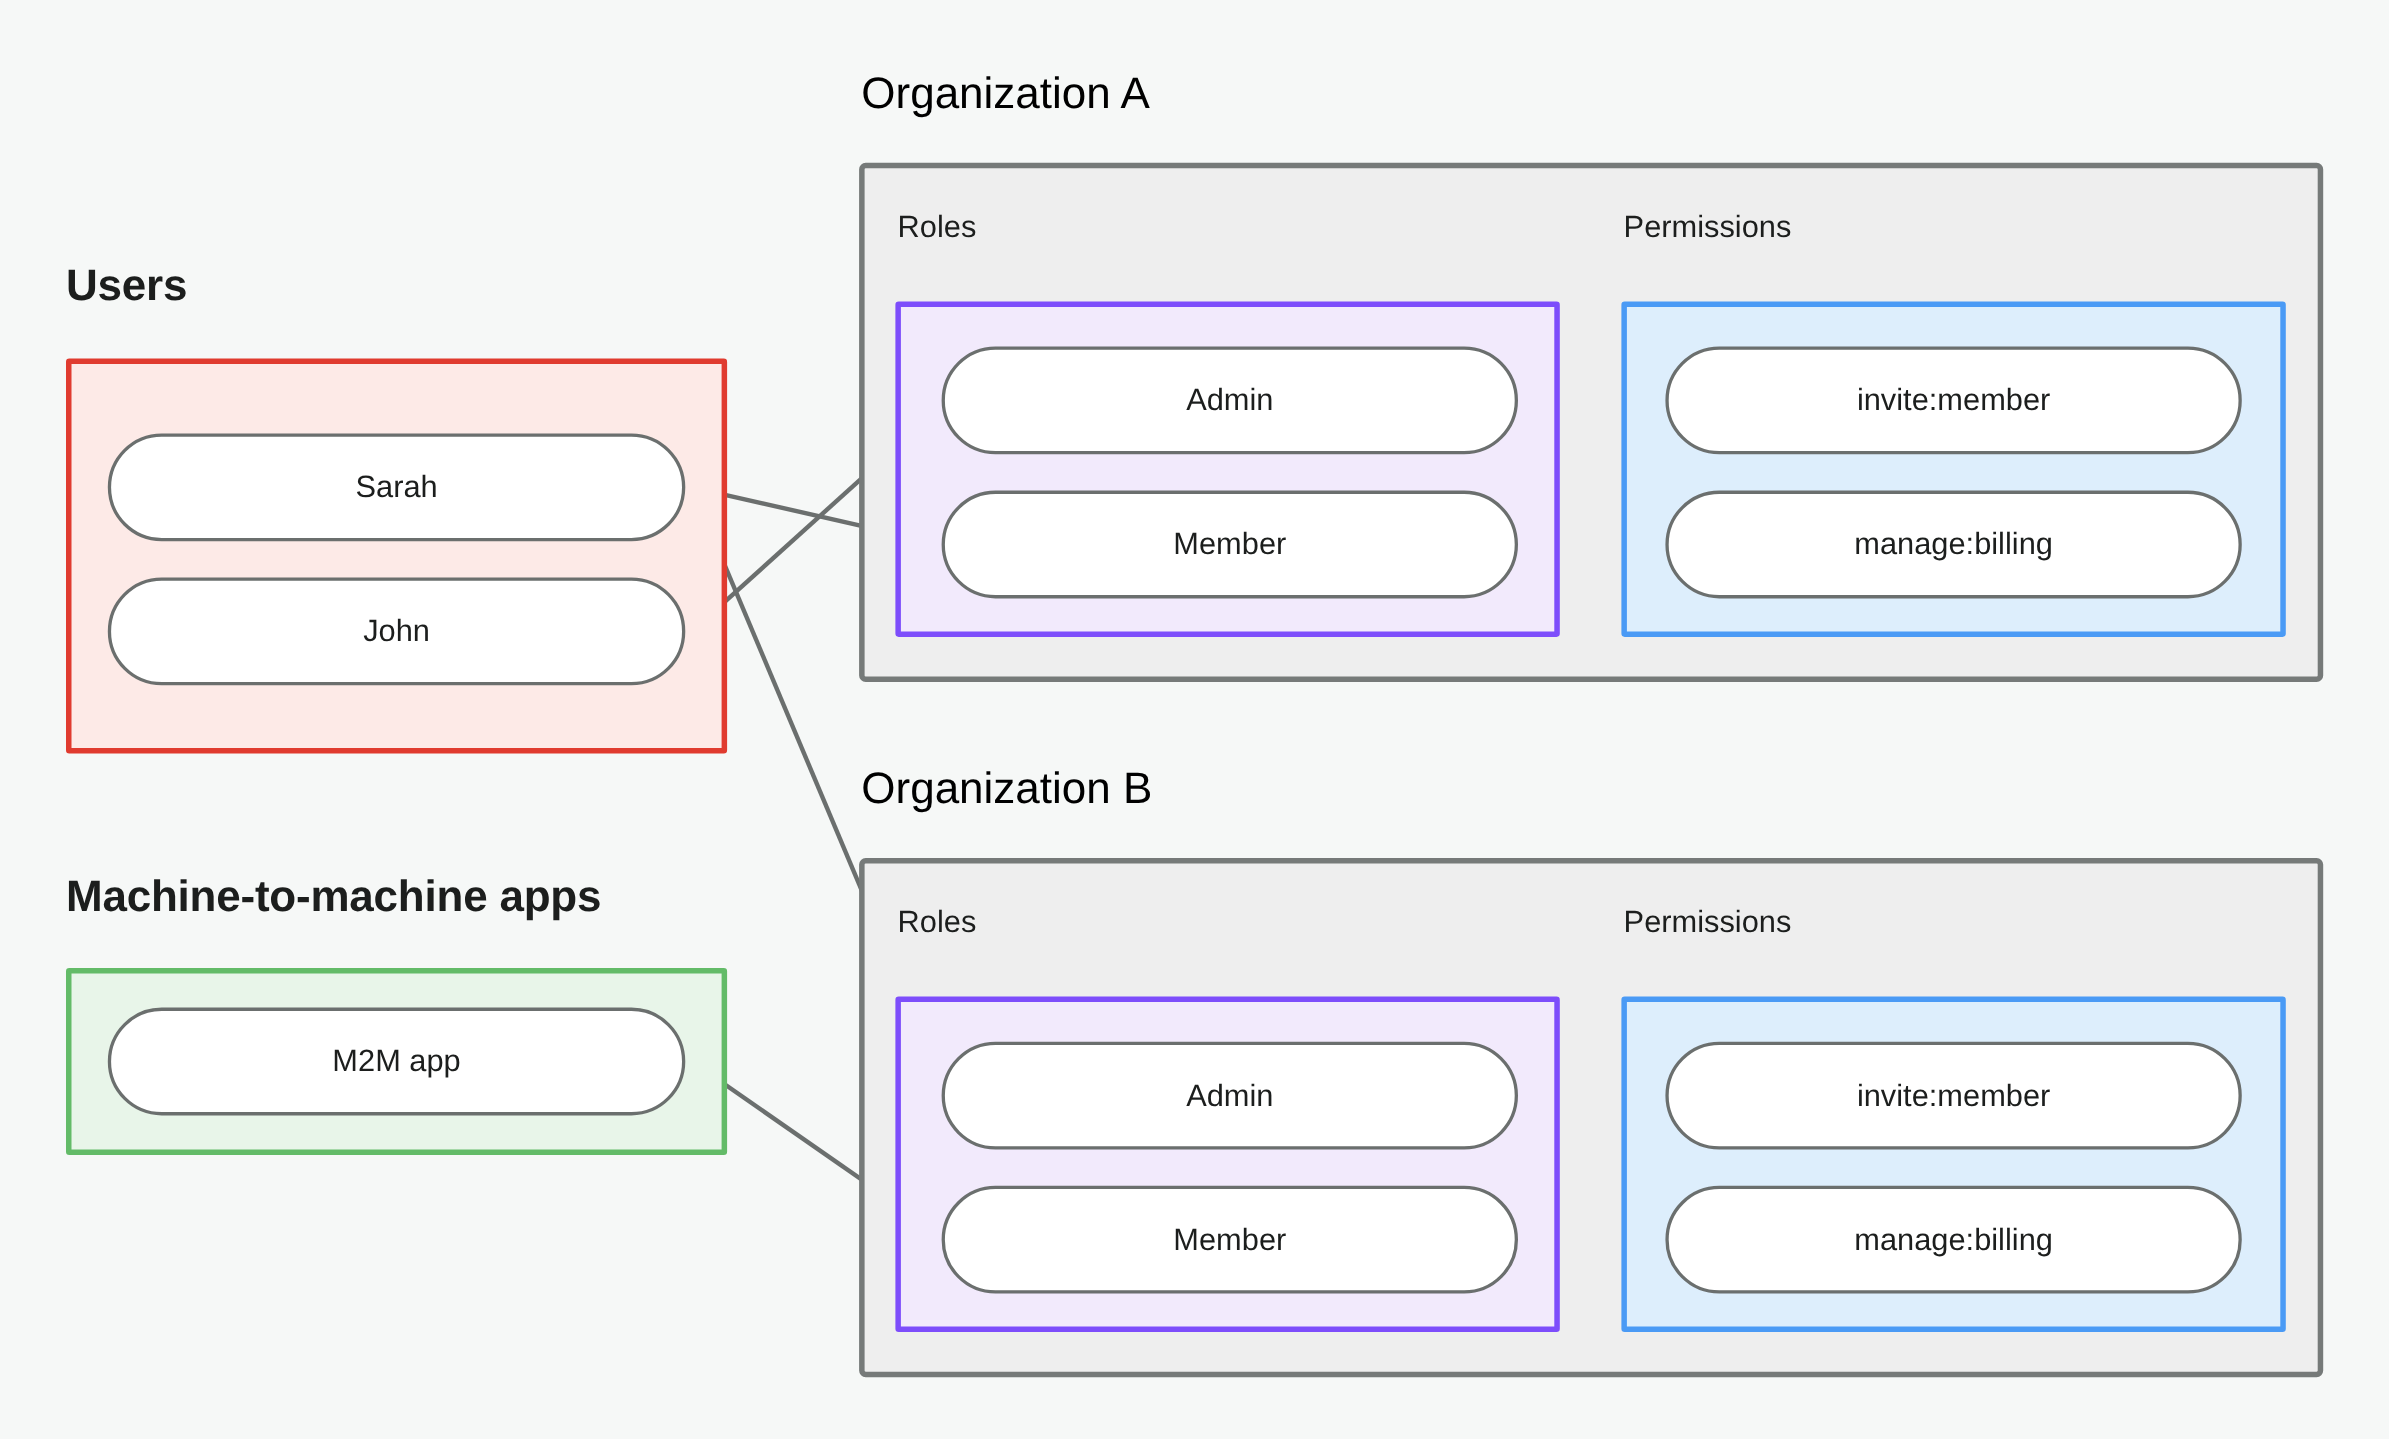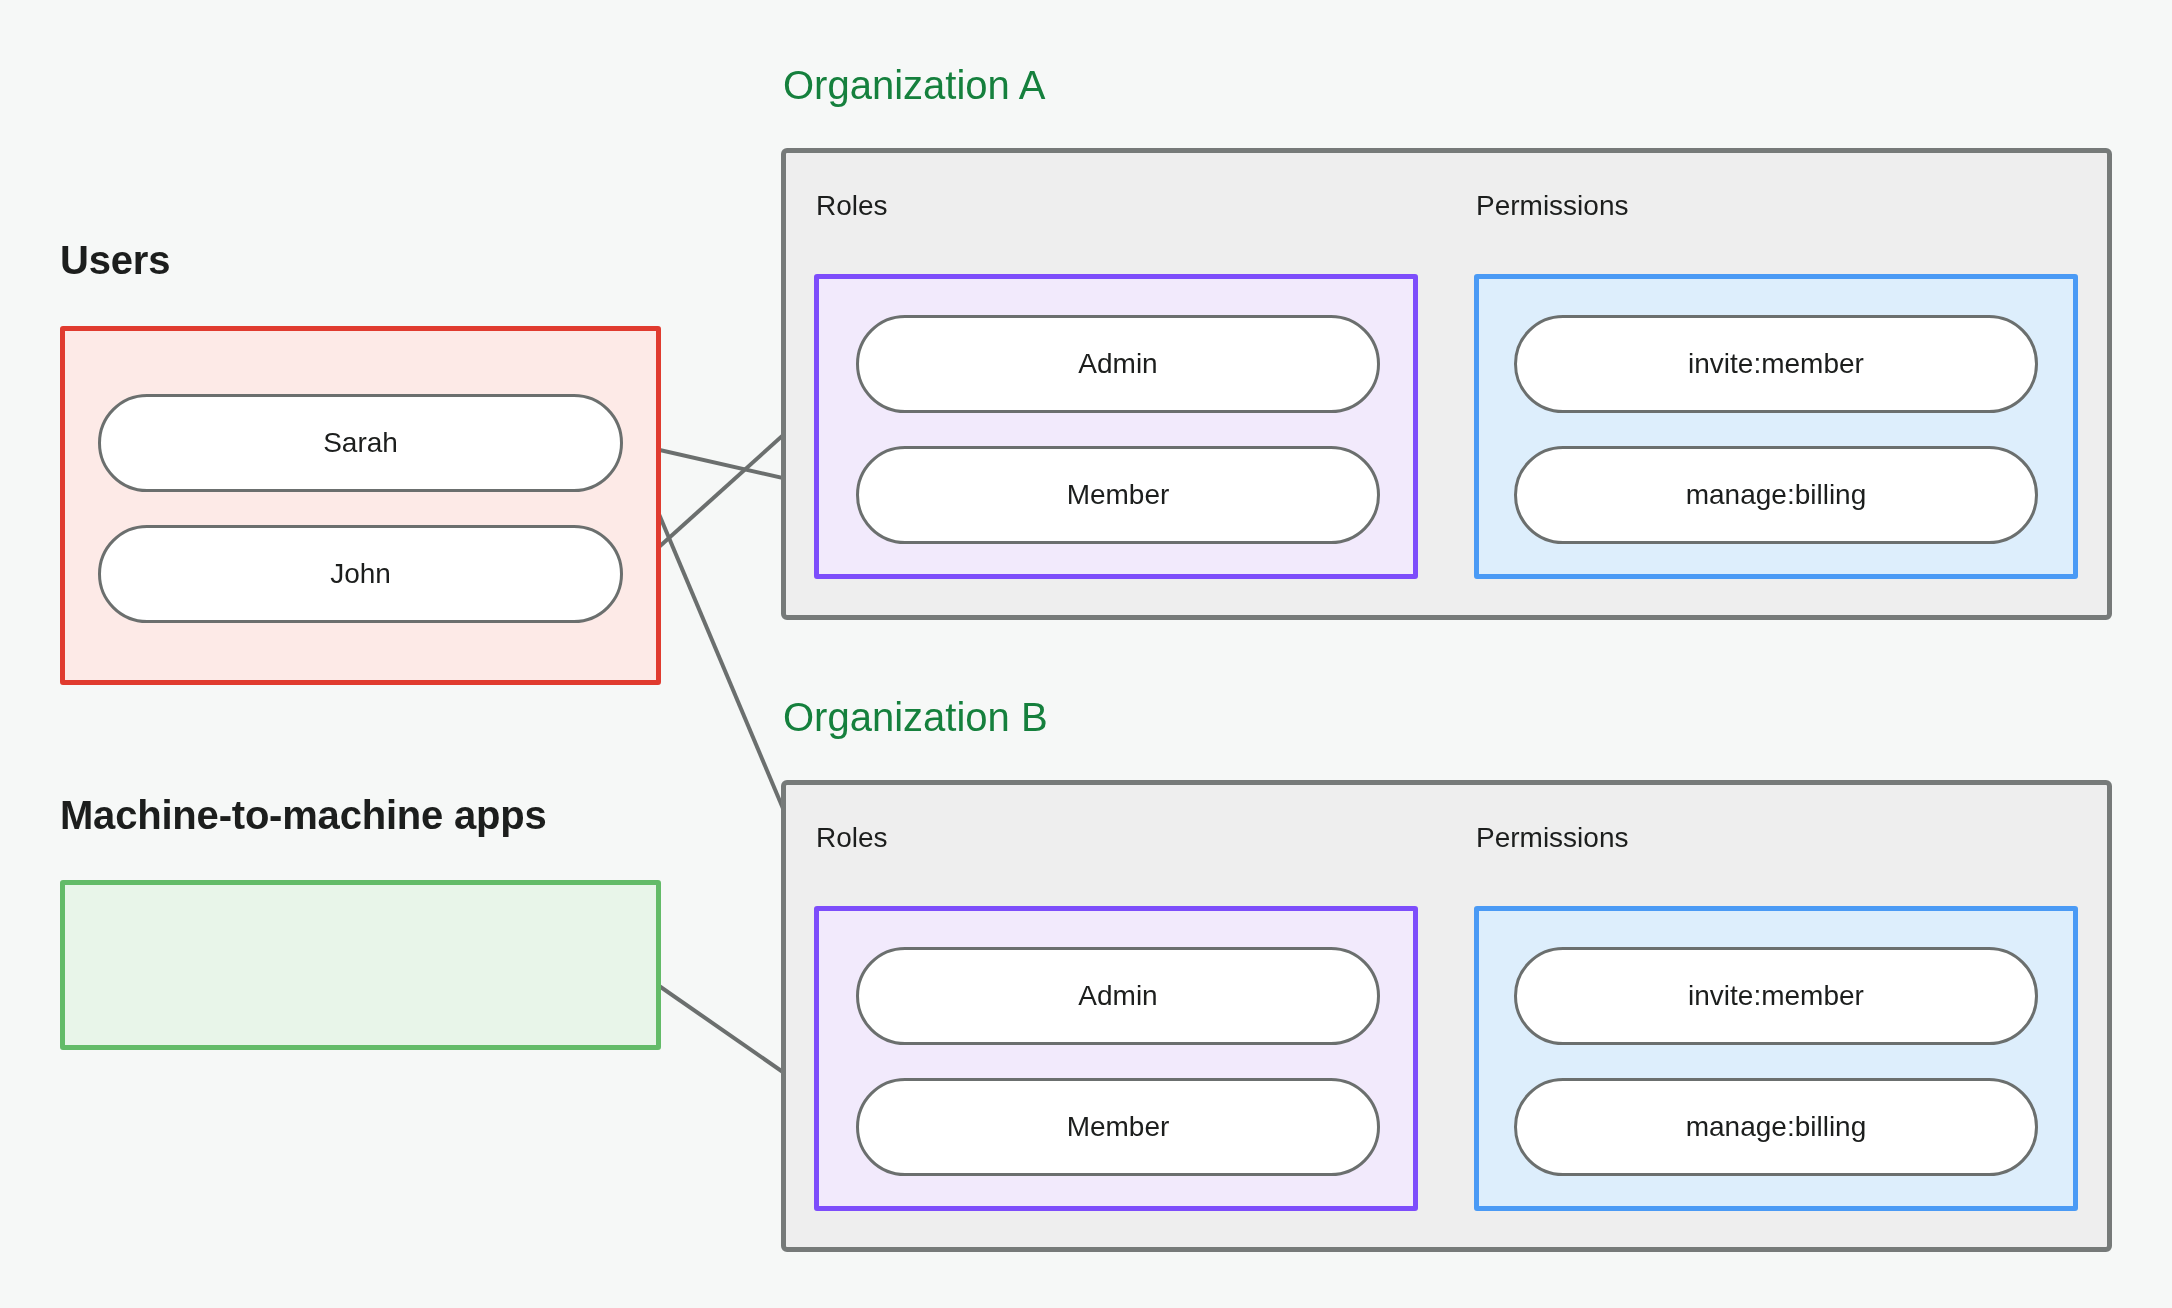--- a/index.html
+++ b/index.html
@@ -29,21 +29,21 @@
     position: absolute;
     font-size: 40px;
     color: #1c1e1d;
     font-weight: 700;
     letter-spacing: -0.2px;
     white-space: nowrap;
   }
   .org-title {
     position: absolute;
     font-size: 40px;
-    color: #15803d;
+    color: #000000;
     font-weight: 400;
     white-space: nowrap;
   }
   .sub-title {
     position: absolute;
     font-size: 28px;
     color: #1c1e1d;
     font-weight: 400;
     white-space: nowrap;
   }
@@ -138,20 +138,23 @@
     <span>John</span>
   </div>
   <div class="pill" style="left:98px; top:394px; width:525px; height:98px;">
     <span>Sarah</span>
   </div>
 
   <div class="group-title" style="left:60px; top:793px;">Machine-to-machine apps</div>
 
   <div class="box box-m2m" style="left:60px; top:880px; width:601px; height:170px;">
   </div>
+  <div class="pill" style="left:98px; top:916px; width:525px; height:98px;">
+    <span>M2M app</span>
+  </div>
 
   <div class="org-title" style="left:783px; top:63px;">Organization A</div>
 
   <div class="box box-org" style="left:781px; top:148px; width:1331px; height:472px;">
   </div>
 
   <div class="sub-title" style="left:816px; top:190px;">Roles</div>
   <div class="box box-roles" style="left:814px; top:274px; width:604px; height:305px;">
   </div>
   <div class="pill" style="left:856px; top:315px; width:524px; height:98px;">

